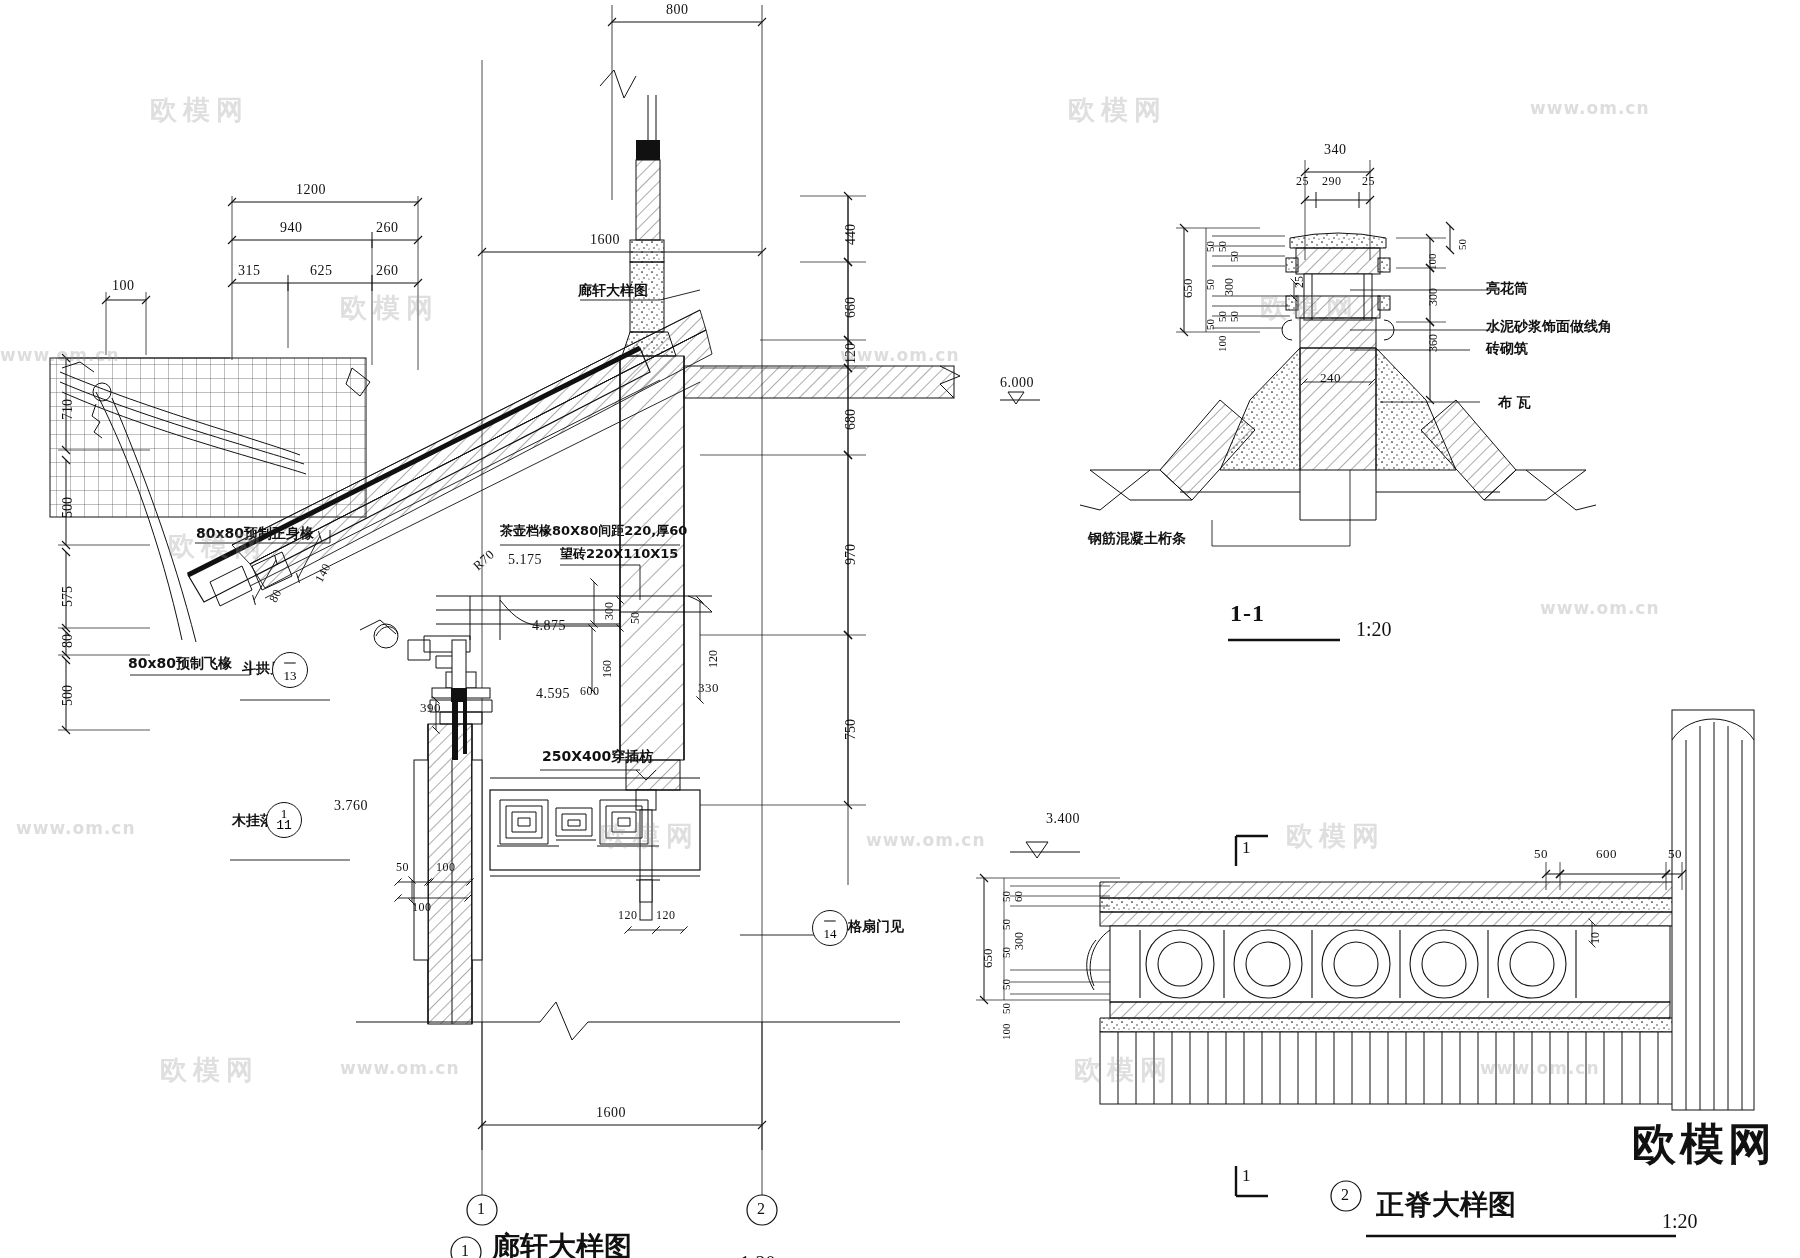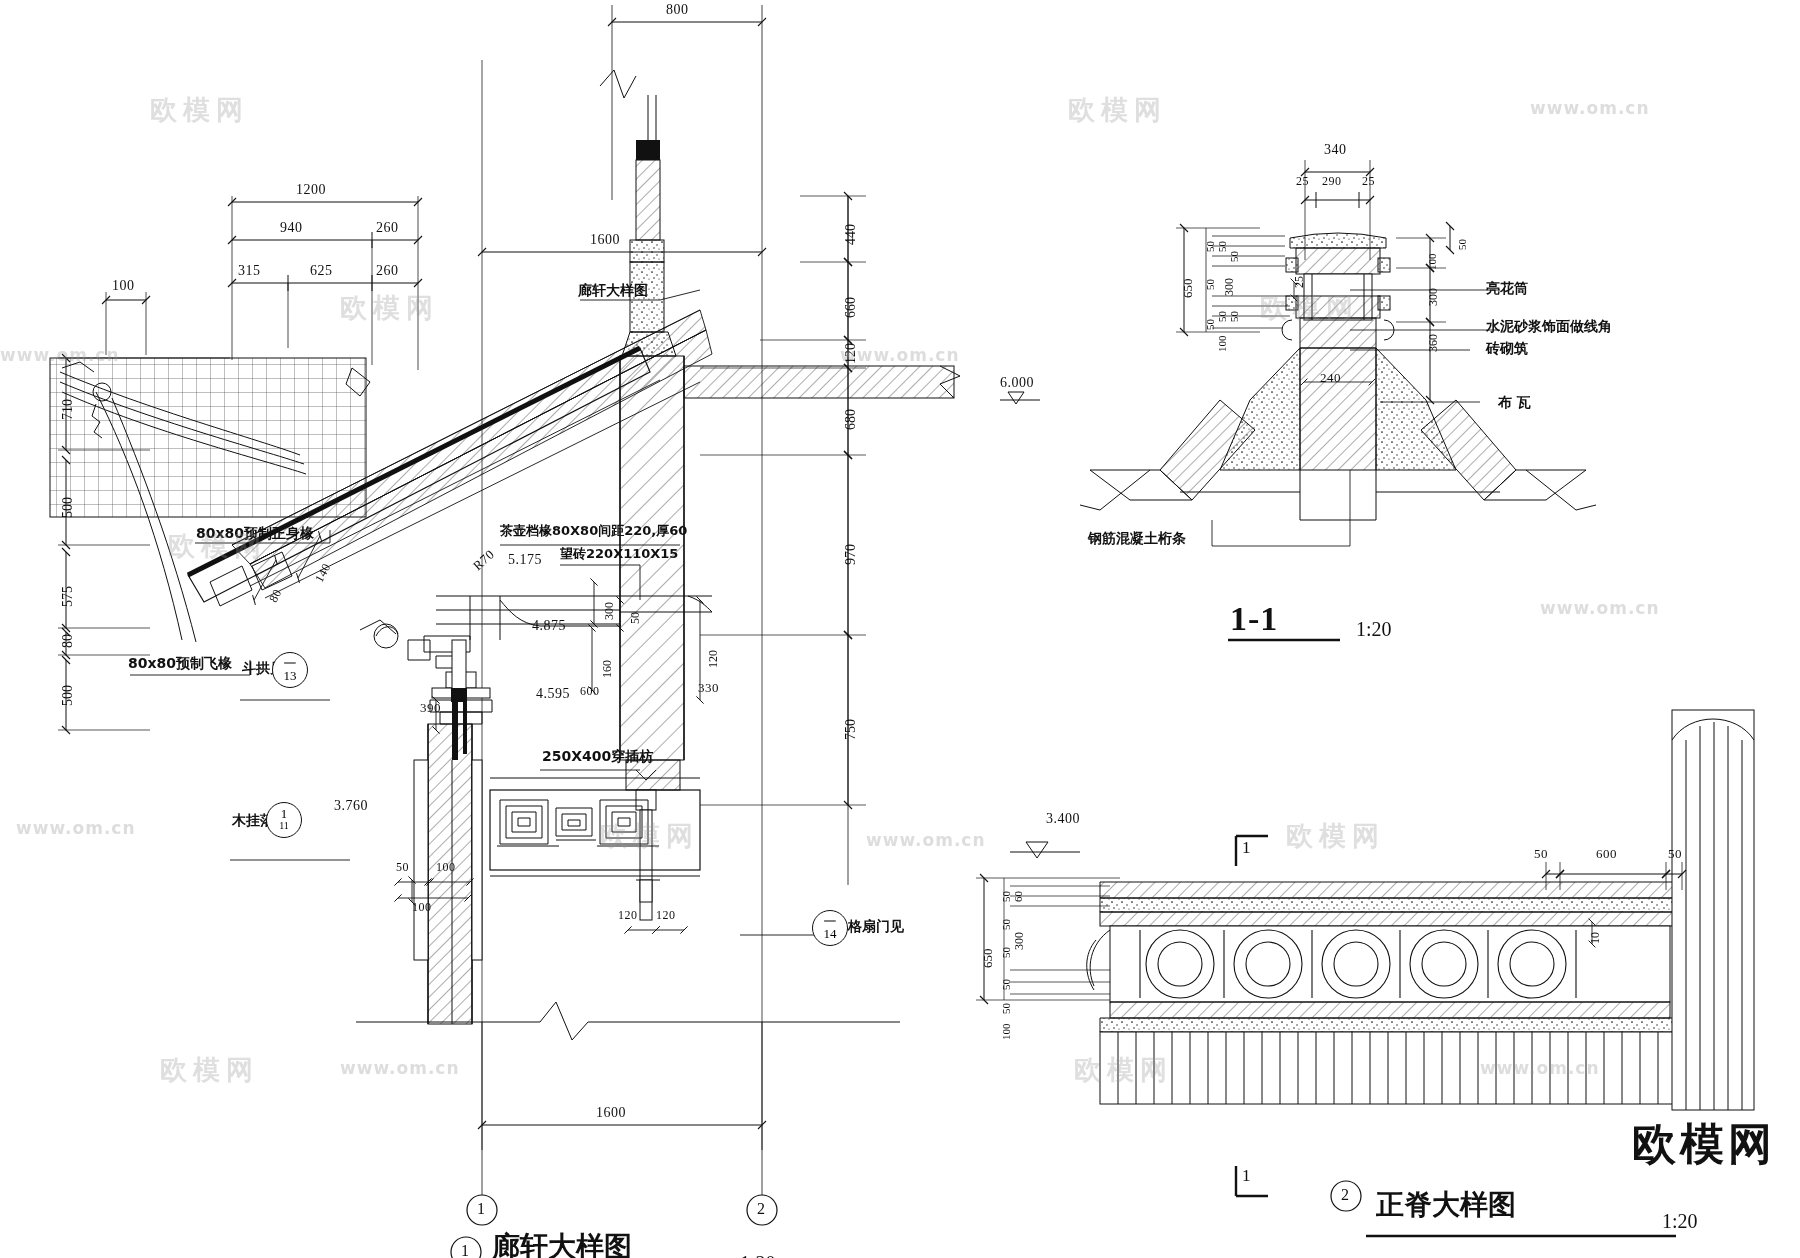--- a/index.html
+++ b/index.html
@@ -6,21 +6,21 @@
   html,body{margin:0;padding:0;background:#fff;}
   body{width:1800px;height:1258px;position:relative;overflow:hidden;
        font-family:"Liberation Serif","DejaVu Serif",serif;color:#000;}
   .cad{position:absolute;left:0;top:0;width:1800px;height:1258px;}
   .lbl{position:absolute;white-space:nowrap;font-family:"Liberation Serif","DejaVu Serif",serif;color:#111;}
   .dim{font-size:14px;letter-spacing:.5px;}
   .dimv{font-size:14px;transform-origin:0 0;transform:rotate(-90deg);}
   .cn{font-family:"DejaVu Sans","Liberation Sans",sans-serif;font-size:14px;font-weight:700;}
   .title{font-family:"DejaVu Sans","Liberation Sans",sans-serif;font-weight:700;font-size:28px;}
   .scale{font-family:"Liberation Serif",serif;font-size:20px;}
-  .secttl{font-family:"Liberation Serif",serif;font-weight:700;font-size:34px;letter-spacing:1px;}
+  .secttl{font-family:"Liberation Serif",serif;font-weight:700;font-size:24px;letter-spacing:1px;}
   .wm{position:absolute;color:rgba(150,150,150,.30);
       font-family:"DejaVu Sans","Liberation Sans",sans-serif;font-weight:700;
       pointer-events:none;user-select:none;}
   .wmcn{font-size:27px;letter-spacing:6px;}
   .wmurl{font-size:17px;letter-spacing:1px;color:rgba(150,150,150,.32);}
   .logo{position:absolute;right:24px;bottom:84px;
         font-family:"DejaVu Sans","Liberation Sans",sans-serif;
         font-weight:700;font-size:44px;letter-spacing:4px;color:#111;}
   .circ{position:absolute;border:1.4px solid #111;border-radius:50%;
         display:flex;flex-direction:column;align-items:center;justify-content:center;
@@ -485,21 +485,21 @@
 <div class="lbl cn" style="left:242px;top:660px;">斗拱见</div>
 <div class="lbl cn" style="left:232px;top:812px;">木挂落见</div>
 <div class="lbl cn" style="left:848px;top:918px;">格扇门见</div>
 
 <div class="circ" style="left:272px;top:652px;width:34px;height:34px;">
   <span style="font-size:13px;line-height:11px;">一</span>
   <span style="font-size:13px;line-height:13px;">13</span>
 </div>
 <div class="circ" style="left:266px;top:802px;width:34px;height:34px;">
   <span style="font-size:13px;line-height:11px;">1</span>
-  <span style="font-size:10px;line-height:13px;">11</span>
+  <span style="font-size:13px;line-height:13px;font-family:Liberation Mono, monospace;">11</span>
 </div>
 <div class="circ" style="left:812px;top:910px;width:34px;height:34px;">
   <span style="font-size:13px;line-height:11px;">一</span>
   <span style="font-size:13px;line-height:13px;">14</span>
 </div>
 
 <div class="lbl dimv" style="left:602px;top:620px;font-size:12px;">300</div>
 <div class="lbl dimv" style="left:628px;top:624px;font-size:12px;">50</div>
 <div class="lbl dimv" style="left:600px;top:678px;font-size:12px;">160</div>
 <div class="lbl dim" style="left:580px;top:684px;font-size:12px;">600</div>

